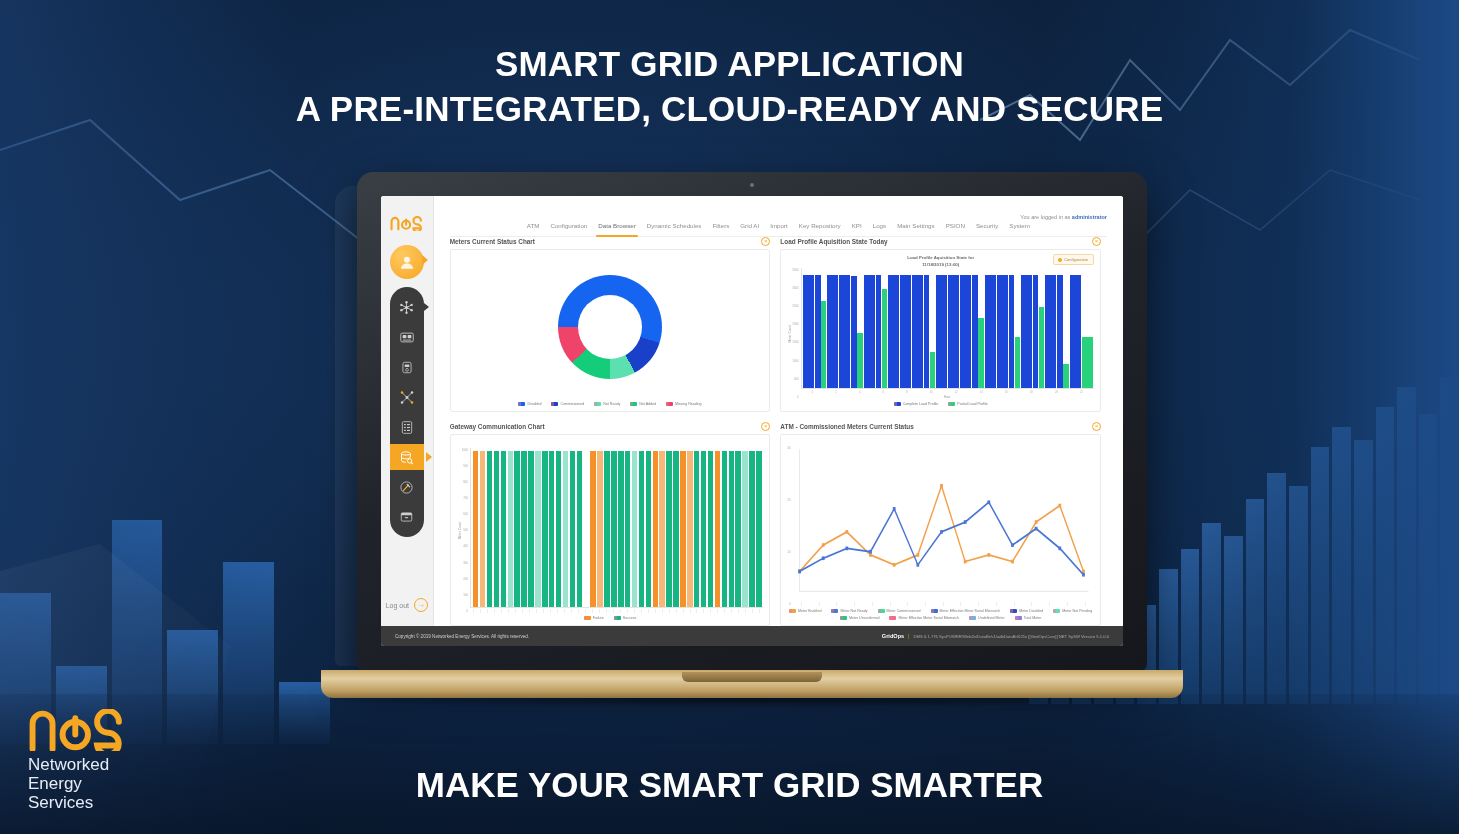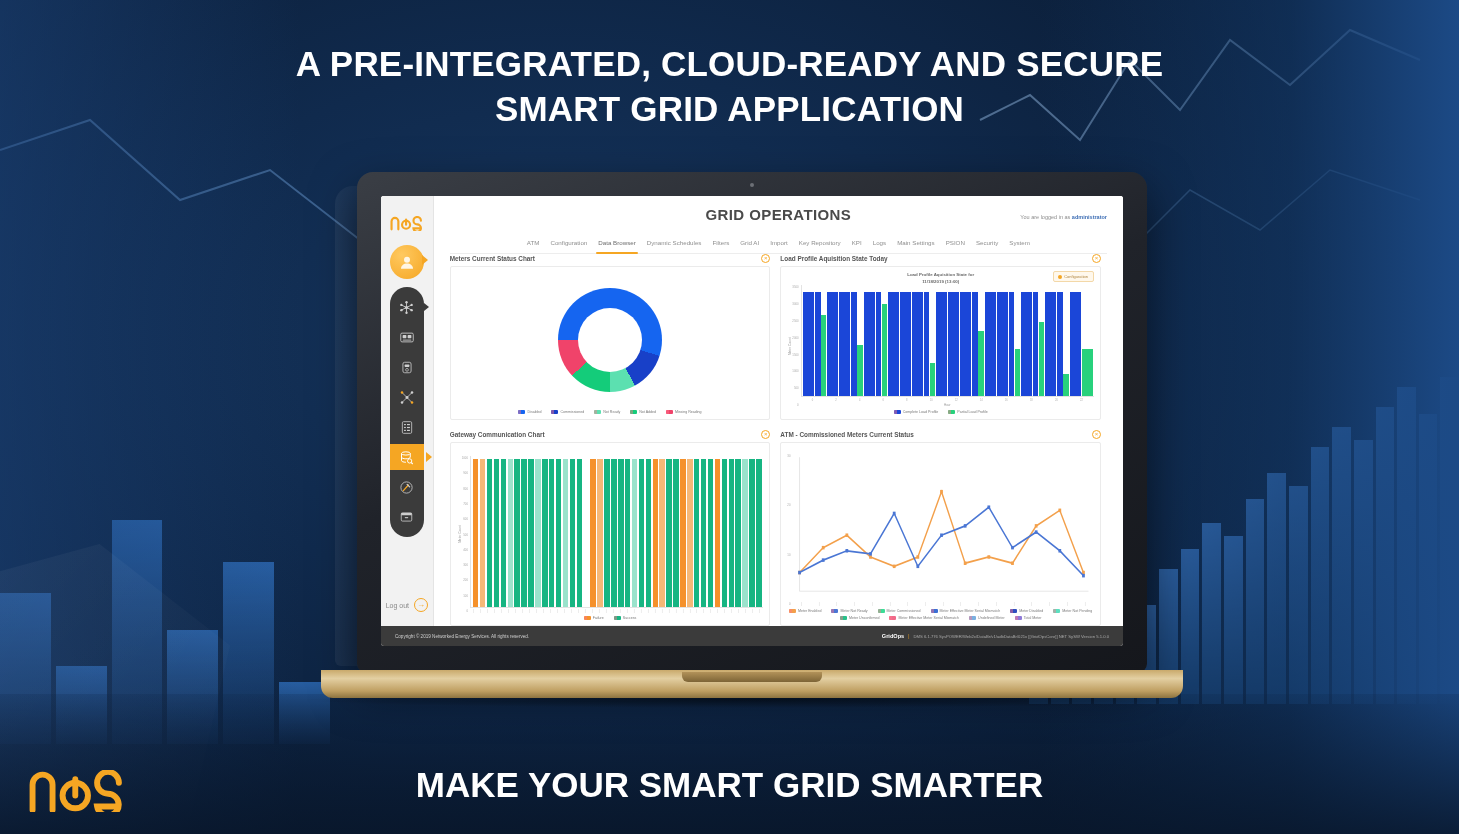--- a/index.html
+++ b/index.html
@@ -274,35 +274,40 @@
     <polyline points="980,120 1030,95 1080,140 1130,60 1180,110 1230,40 1290,85 1350,30 1420,60" fill="none" stroke="#9dc4ec" stroke-opacity=".45" stroke-width="2"></polyline>
     <polyline points="1000,250 1060,210 1120,260 1190,190 1260,230 1330,170 1420,200" fill="none" stroke="#7fb0e0" stroke-opacity=".3" stroke-width="1.5"></polyline>
   </svg>
   <div class="bg-right-fade"></div>
   <div class="bg-left-fade"></div>
   <div class="bg-poly"></div>
   <div class="bg-ground"></div>
 </div>
 
 <div class="headline">
+  <div>SMART GRID APPLICATION</div>
   <div>A PRE-INTEGRATED, CLOUD-READY AND SECURE</div>
-  <div>SMART GRID APPLICATION</div>
 </div>
 
 <div class="tagline">MAKE YOUR SMART GRID SMARTER</div>
 
 <div class="nes-logo">
   <svg class="nes-mark" viewBox="0 0 110 46">
     <g fill="none" stroke="#f5a623" stroke-width="6.5" stroke-linecap="round">
       <path d="M5 44 L5 16 A11 11 0 0 1 27 16 L27 44"></path>
       <circle cx="52" cy="28" r="14"></circle>
       <path d="M52 28 L52 10"></path>
       <path d="M100 14 A12 12 0 1 0 88 26 A12 12 0 1 1 76 40 L96 40"></path>
     </g>
   </svg>
+  <div class="nes-words">
+    <div>Networked</div>
+    <div>Energy</div>
+    <div>Services</div>
+  </div>
 </div>
 
 <div class="laptop">
   <div class="lid-back"></div>
   <div class="lid">
     <div class="cam"></div>
     <div class="screen">
 
       <div class="app">
 
@@ -414,21 +419,20 @@
           </div>
 
           <div class="logout">
             <span>Log out</span>
             <span class="logout-circle">→</span>
           </div>
         </div>
 
         <div class="app-main">
           <div class="app-header">
-            <div class="app-title">GRID OPERATIONS</div>
             <div class="logged-in">
               <span>You are logged in as </span><b>administrator</b>
             </div>
 
             <div class="nav">
               <div class="nav-item">ATM</div>
               <div class="nav-item">Configuration</div>
               <div class="nav-item active">Data Browser</div>
               <div class="nav-item">Dynamic Schedules</div>
               <div class="nav-item">Filters</div>

